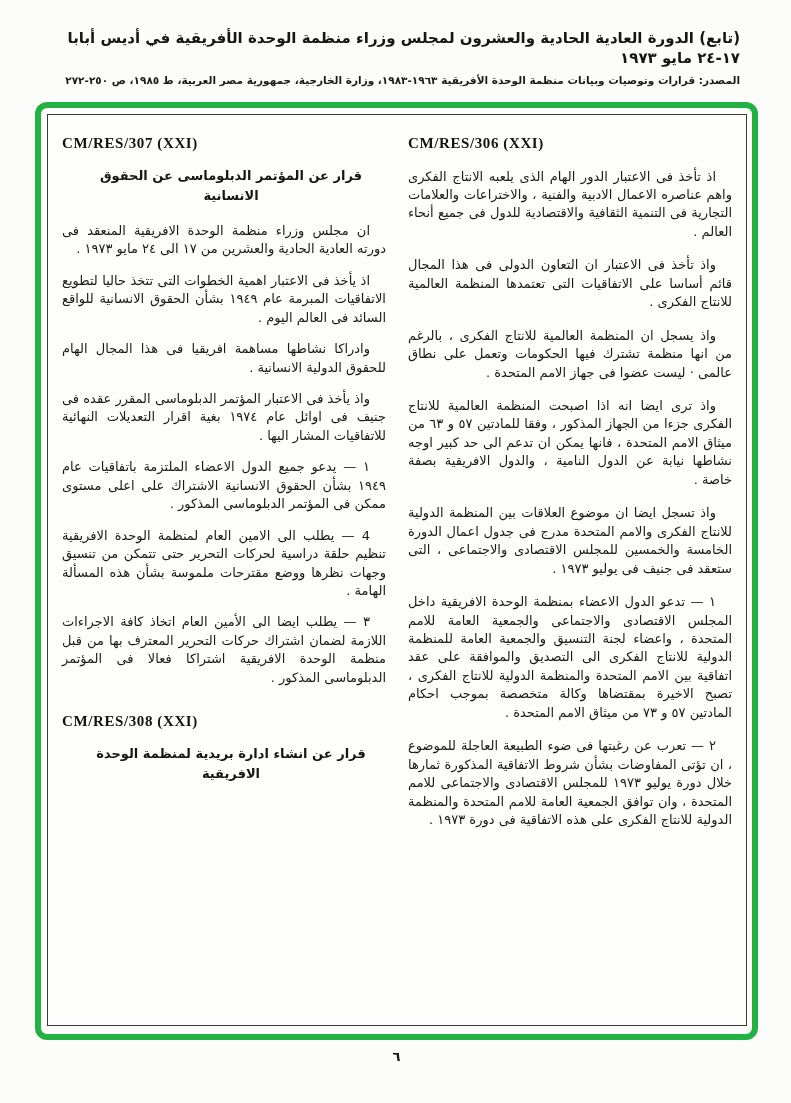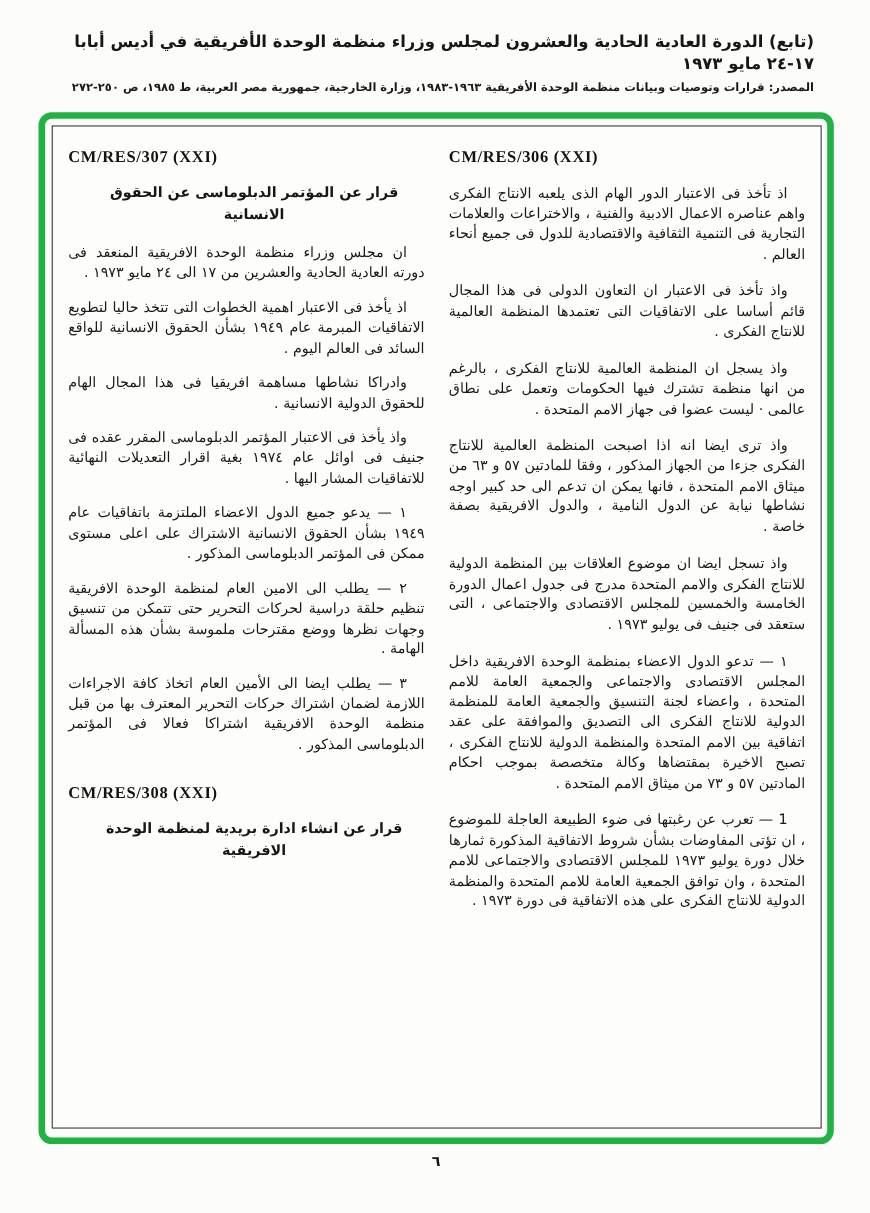--- a/index.html
+++ b/index.html
@@ -101,36 +101,36 @@
       <div class="res-block">
         <div class="res-code">CM/RES/306 (XXI)</div>
         <h2 class="res-title">
         </h2>
         <p>اذ تأخذ فى الاعتبار الدور الهام الذى يلعبه الانتاج الفكرى واهم عناصره الاعمال الادبية والفنية ، والاختراعات والعلامات التجارية فى التنمية الثقافية والاقتصادية للدول فى جميع أنحاء العالم .</p>
         <p>واذ تأخذ فى الاعتبار ان التعاون الدولى فى هذا المجال قائم أساسا على الاتفاقيات التى تعتمدها المنظمة العالمية للانتاج الفكرى .</p>
         <p>واذ يسجل ان المنظمة العالمية للانتاج الفكرى ، بالرغم من انها منظمة تشترك فيها الحكومات وتعمل على نطاق عالمى · ليست عضوا فى جهاز الامم المتحدة .</p>
         <p>واذ ترى ايضا انه اذا اصبحت المنظمة العالمية للانتاج الفكرى جزءا من الجهاز المذكور ، وفقا للمادتين ٥٧ و ٦٣ من ميثاق الامم المتحدة ، فانها يمكن ان تدعم الى حد كبير اوجه نشاطها نيابة عن الدول النامية ، والدول الافريقية بصفة خاصة .</p>
         <p>واذ تسجل ايضا ان موضوع العلاقات بين المنظمة الدولية للانتاج الفكرى والامم المتحدة مدرج فى جدول اعمال الدورة الخامسة والخمسين للمجلس الاقتصادى والاجتماعى ، التى ستعقد فى جنيف فى يوليو ١٩٧٣ .</p>
         <p>١ — تدعو الدول الاعضاء بمنظمة الوحدة الافريقية داخل المجلس الاقتصادى والاجتماعى والجمعية العامة للامم المتحدة ، واعضاء لجنة التنسيق والجمعية العامة للمنظمة الدولية للانتاج الفكرى الى التصديق والموافقة على عقد اتفاقية بين الامم المتحدة والمنظمة الدولية للانتاج الفكرى ، تصبح الاخيرة بمقتضاها وكالة متخصصة بموجب احكام المادتين ٥٧ و ٧٣ من ميثاق الامم المتحدة .</p>
-        <p>1 — تعرب عن رغبتها فى ضوء الطبيعة العاجلة للموضوع ، ان تؤتى المفاوضات بشأن شروط الاتفاقية المذكورة ثمارها خلال دورة يوليو ١٩٧٣ للمجلس الاقتصادى والاجتماعى للامم المتحدة ، وان توافق الجمعية العامة للامم المتحدة والمنظمة الدولية للانتاج الفكرى على هذه الاتفاقية فى دورة ١٩٧٣ .</p>
+        <p>٢ — تعرب عن رغبتها فى ضوء الطبيعة العاجلة للموضوع ، ان تؤتى المفاوضات بشأن شروط الاتفاقية المذكورة ثمارها خلال دورة يوليو ١٩٧٣ للمجلس الاقتصادى والاجتماعى للامم المتحدة ، وان توافق الجمعية العامة للامم المتحدة والمنظمة الدولية للانتاج الفكرى على هذه الاتفاقية فى دورة ١٩٧٣ .</p>
       </div>
     </section>
 
     <section class="col col-left">
       <div class="res-block">
         <div class="res-code">CM/RES/307 (XXI)</div>
         <h2 class="res-title">
           <span>قرار عن المؤتمر الدبلوماسى عن الحقوق الانسانية</span>
         </h2>
         <p>ان مجلس وزراء منظمة الوحدة الافريقية المنعقد فى دورته العادية الحادية والعشرين من ١٧ الى ٢٤ مايو ١٩٧٣ .</p>
         <p>اذ يأخذ فى الاعتبار اهمية الخطوات التى تتخذ حاليا لتطويع الاتفاقيات المبرمة عام ١٩٤٩ بشأن الحقوق الانسانية للواقع السائد فى العالم اليوم .</p>
         <p>وادراكا نشاطها مساهمة افريقيا فى هذا المجال الهام للحقوق الدولية الانسانية .</p>
         <p>واذ يأخذ فى الاعتبار المؤتمر الدبلوماسى المقرر عقده فى جنيف فى اوائل عام ١٩٧٤ بغية اقرار التعديلات النهائية للاتفاقيات المشار اليها .</p>
         <p>١ — يدعو جميع الدول الاعضاء الملتزمة باتفاقيات عام ١٩٤٩ بشأن الحقوق الانسانية الاشتراك على اعلى مستوى ممكن فى المؤتمر الدبلوماسى المذكور .</p>
-        <p>٢ — يطلب الى الامين العام لمنظمة الوحدة الافريقية تنظيم حلقة دراسية لحركات التحرير حتى تتمكن من تنسيق وجهات نظرها ووضع مقترحات ملموسة بشأن هذه المسألة الهامة .</p>
+        <p>4 — يطلب الى الامين العام لمنظمة الوحدة الافريقية تنظيم حلقة دراسية لحركات التحرير حتى تتمكن من تنسيق وجهات نظرها ووضع مقترحات ملموسة بشأن هذه المسألة الهامة .</p>
         <p>٣ — يطلب ايضا الى الأمين العام اتخاذ كافة الاجراءات اللازمة لضمان اشتراك حركات التحرير المعترف بها من قبل منظمة الوحدة الافريقية اشتراكا فعالا فى المؤتمر الدبلوماسى المذكور .</p>
       </div>
 
       <div class="res-block">
         <div class="res-code">CM/RES/308 (XXI)</div>
         <h2 class="res-title">
           <span>قرار عن انشاء ادارة بريدية لمنظمة الوحدة الافريقية</span>
         </h2>
       </div>
     </section>

